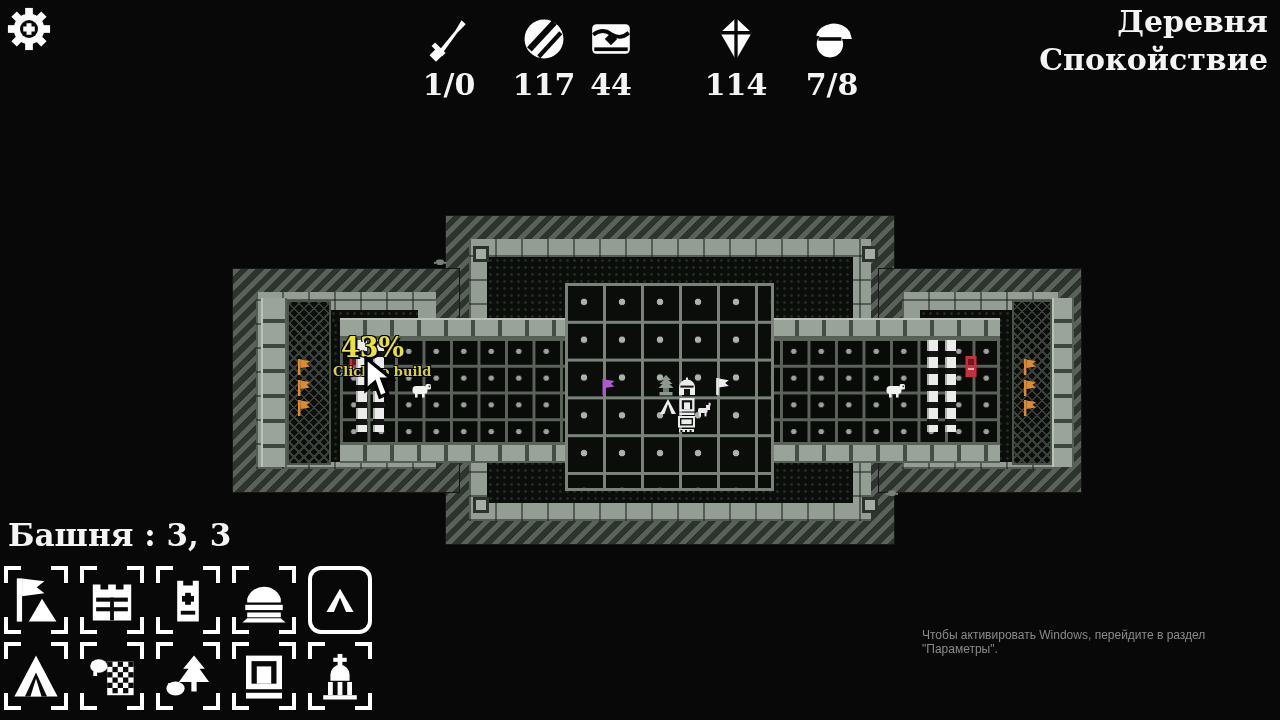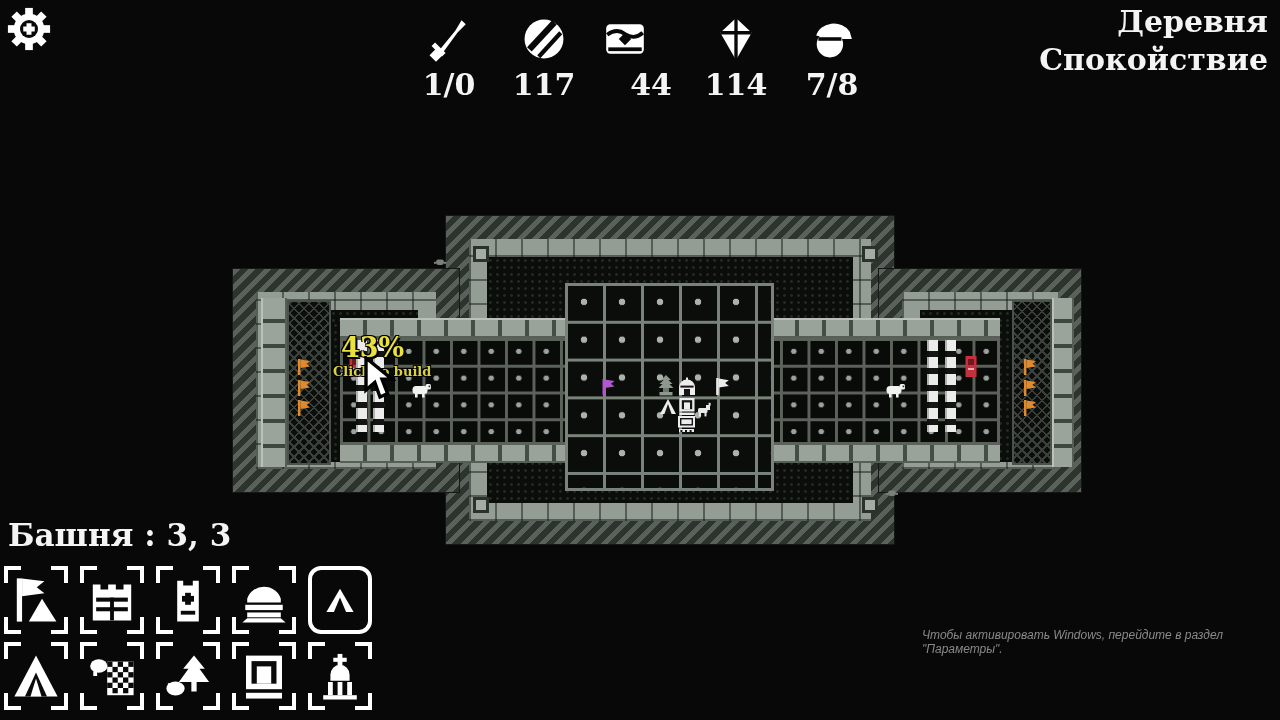--- a/index.html
+++ b/index.html
@@ -94,21 +94,21 @@
   .bcell i { position:absolute; width:17px; height:17px; border:0 solid #fff; }
   .bcell i.tl { left:0; top:0; border-top-width:4px; border-left-width:4px; }
   .bcell i.tr { right:0; top:0; border-top-width:4px; border-right-width:4px; }
   .bcell i.bl { left:0; bottom:0; border-bottom-width:4px; border-left-width:4px; }
   .bcell i.br { right:0; bottom:0; border-bottom-width:4px; border-right-width:4px; }
   .bcell.selected { border:4px solid #fff; border-radius:13px; }
   .bcell.selected .bicon { inset:12px; }
 
   #wm { position:absolute; left:922px; top:623px; font-family:"Liberation Sans", sans-serif; color:#9e9e9e; }
   #wm .l1 { font-size:17px; }
-  #wm .l2 { font-size:12px; color:#8a8a8a; margin-top:5px;font-style:italic; }
+  #wm .l2 { font-size:12px; color:#8a8a8a; margin-top:5px; }
 </style>
 </head>
 <body>
 
 <div id="gear"><svg viewBox="0 0 24 24">
       <g fill="#fff">
         <rect x="10" y="1" width="4" height="22"></rect>
         <rect x="1" y="10" width="22" height="4"></rect>
         <rect x="10" y="1" width="4" height="22" transform="rotate(45 12 12)"></rect>
         <rect x="10" y="1" width="4" height="22" transform="rotate(-45 12 12)"></rect>
@@ -130,21 +130,21 @@
       <div class="res-val">1/0</div>
     </div>
     <div class="res" style="left: 497px;">
       <div class="res-icon"><svg viewBox="0 0 22 22">
           <circle cx="11" cy="11" r="9.3" fill="#fff"></circle>
           <path d="M4 16 L16 3" stroke="#070807" stroke-width="3"></path>
           <path d="M8.5 19.5 L19 8" stroke="#070807" stroke-width="2"></path>
         </svg></div>
       <div class="res-val">117</div>
     </div>
-    <div class="res" style="left: 578px; text-align: right;">
+    <div class="res" style="left: 564px;">
       <div class="res-icon"><svg viewBox="0 0 22 22">
           <rect x="2" y="4" width="18" height="14" rx="2" fill="#fff"></rect>
           <path d="M2.5 9 Q7 5.6 11 8.6 Q15.5 11.6 19.5 8" stroke="#070807" fill="none" stroke-width="1.8"></path>
           <rect x="8.9" y="8.9" width="4.2" height="4.2" fill="#070807" transform="rotate(45 11 11)"></rect>
           <rect x="3" y="15" width="16" height="1.8" fill="#070807"></rect>
         </svg></div>
       <div class="res-val">44</div>
     </div>
     <div class="res" style="left: 689px;">
       <div class="res-icon"><svg viewBox="0 0 22 22">

